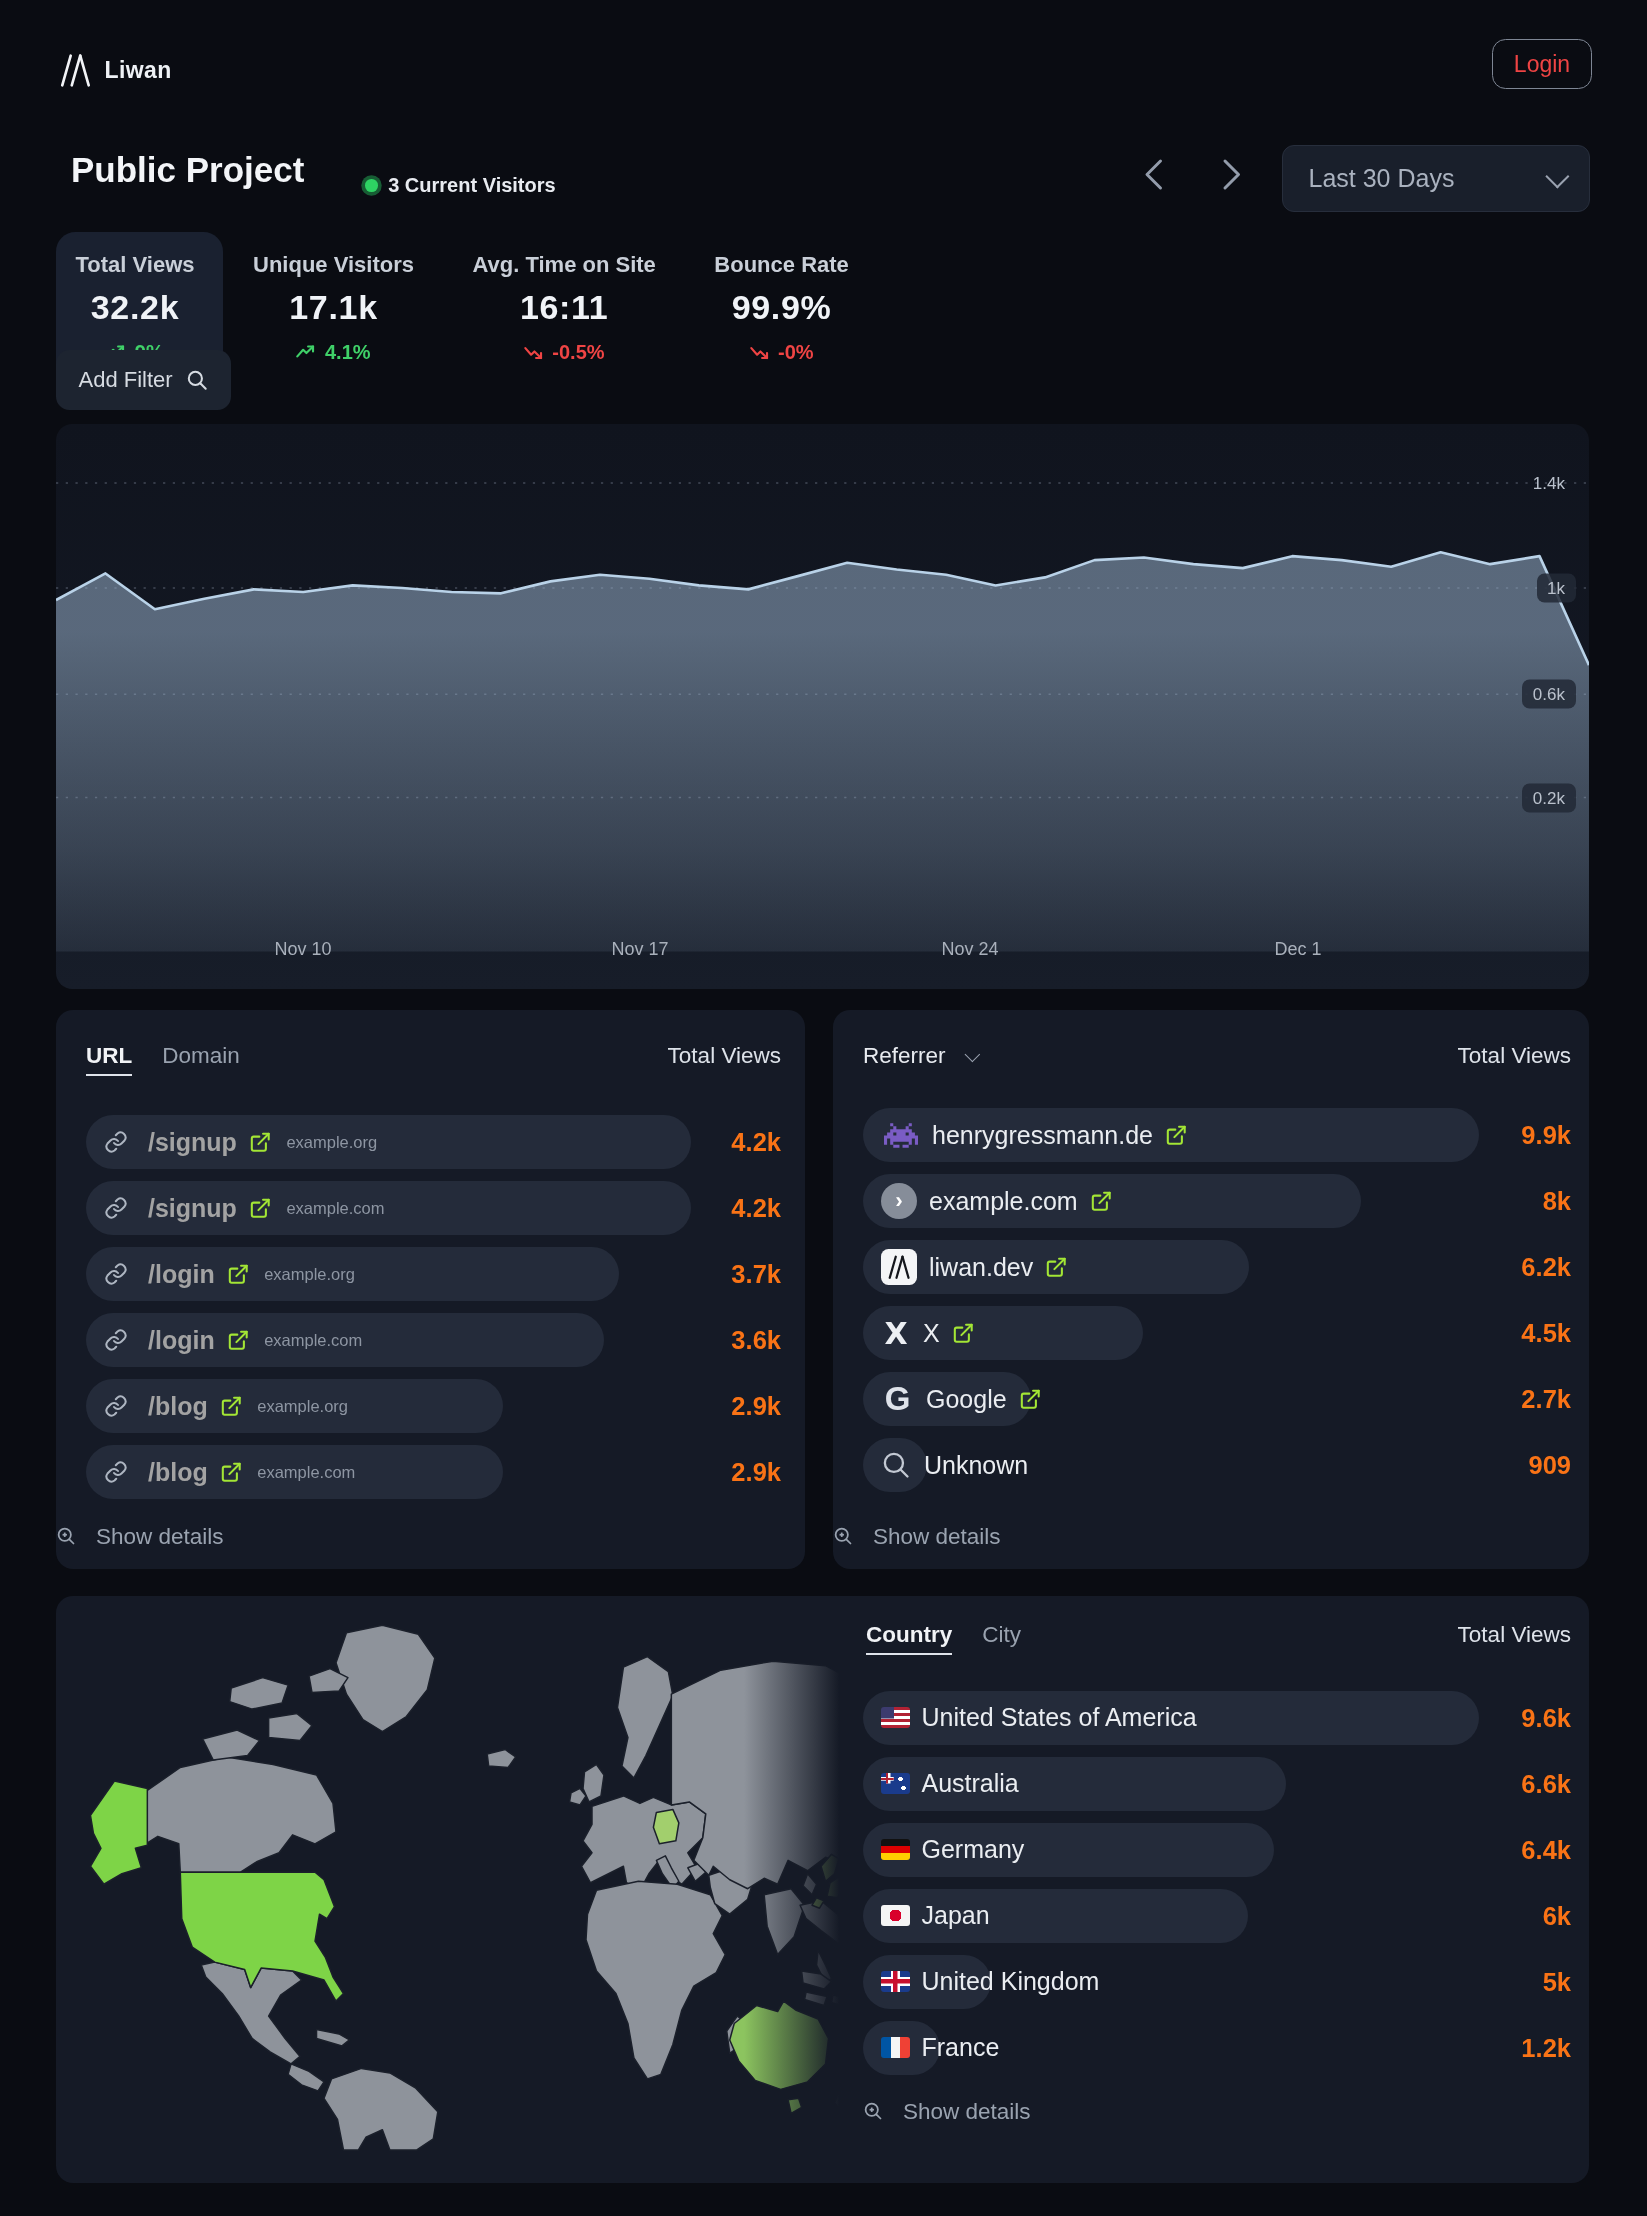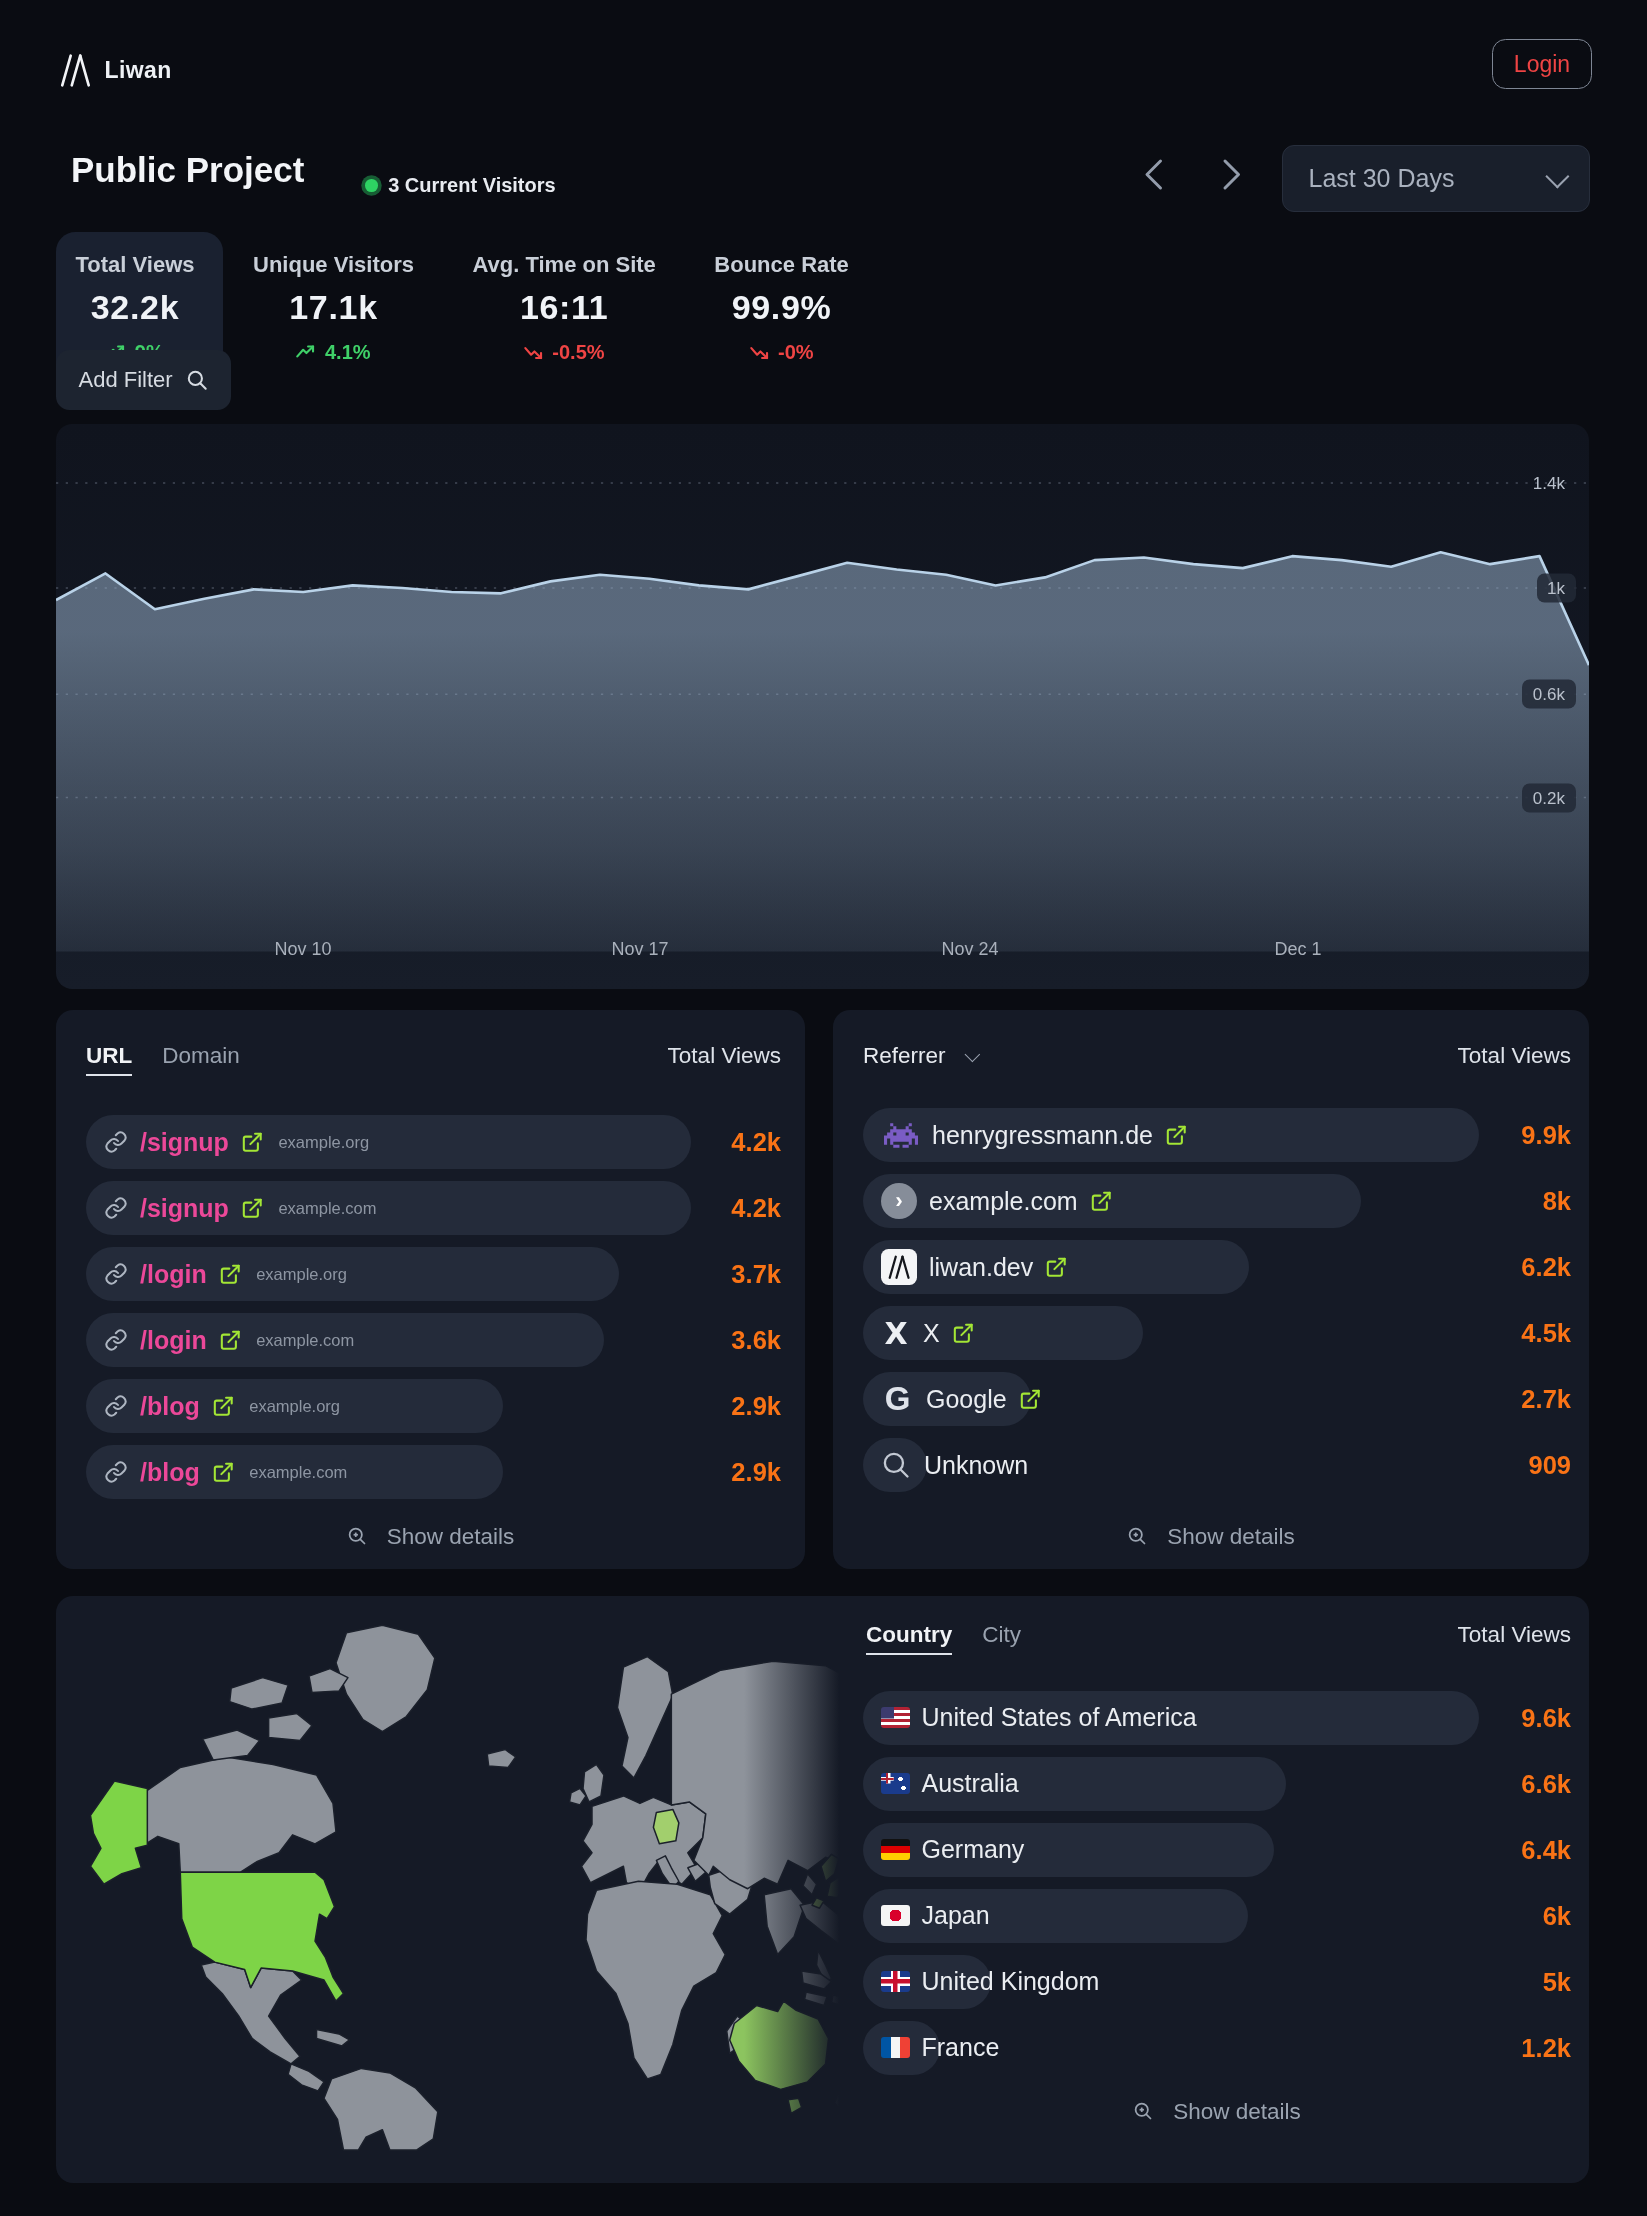--- a/index.html
+++ b/index.html
@@ -56,24 +56,24 @@
   .tab.active { color:#f1f3f6; font-weight:bold; border-bottom:2.2px solid #dfe3ea; padding-bottom:5.2px; }
   .head-spacer { flex:1; }
   .head-value { font-size:22.5px; color:#dde2e9; }
   .ref-title { font-size:22.5px; color:#e8ebf0; display:flex; align-items:center; gap:19.5px; cursor:pointer;justify-content:space-between; }
   .ref-title .chev-down { width:10.5px; height:10.5px; border-width:1.9px; }
   .rows { margin-top:33px; }
   .row { position:relative; height:66px; cursor:pointer; }
   .bar { position:absolute; left:0; top:6px; height:54px; border-radius:27px; background:#242b3a; }
   .row-content { position:relative; display:flex; align-items:center; height:100%; padding-left:18px; gap:12px; }
   .row-value { position:absolute; right:0; top:50%; transform:translateY(-50%); font-size:25.5px; font-weight:600; color:#f97316; }
-  .url-path { font-size:25px; font-weight:600; color:#ec4899; }
+  .url-path { font-size:25px; font-weight:600; color:#a3a3a3;margin-left:8px; }
   .url-domain { font-size:16.5px; color:#8d95a2; margin-left:3px; }
   .ref-name { font-size:25px; color:#eaedf1; }
-  .show-details { position:absolute; left:0; right:0; bottom:19.5px; display:flex; align-items:center; justify-content:center;
+  .show-details { position:absolute; left:0; right:0; bottom:19.5px; display:flex; align-items:center; justify-content:flex-start;
     gap:19px; font-size:22.5px; color:#9aa3b0; cursor:pointer; background:none; border:none; }
 
   
   .icon { flex:none; display:inline-flex; align-items:center; justify-content:center; }
   .favicon { width:39px; height:39px; }
   .circle-ico { width:36px; height:36px; border-radius:50%; background:#868d99; color:#fff; font-size:22.5px; font-weight:bold; }
   .liwan-sq { width:36px; height:36px; border-radius:7.5px; background:#f4f5f7; }
   .g-letter { font-size:33px; font-weight:bold; color:#dfe3ea; width:33px; }
   .x-letter { font-size:30px; font-weight:bold; color:#eceff3; width:30px; font-family:"DejaVu Sans", sans-serif; }
 

